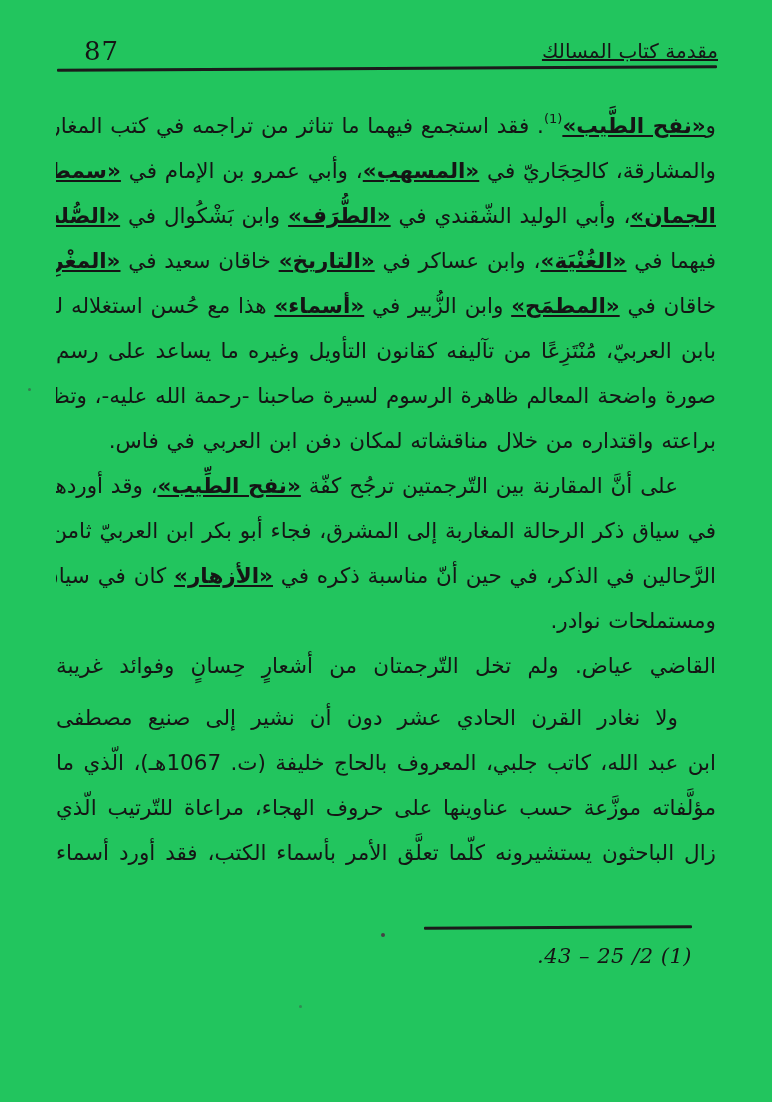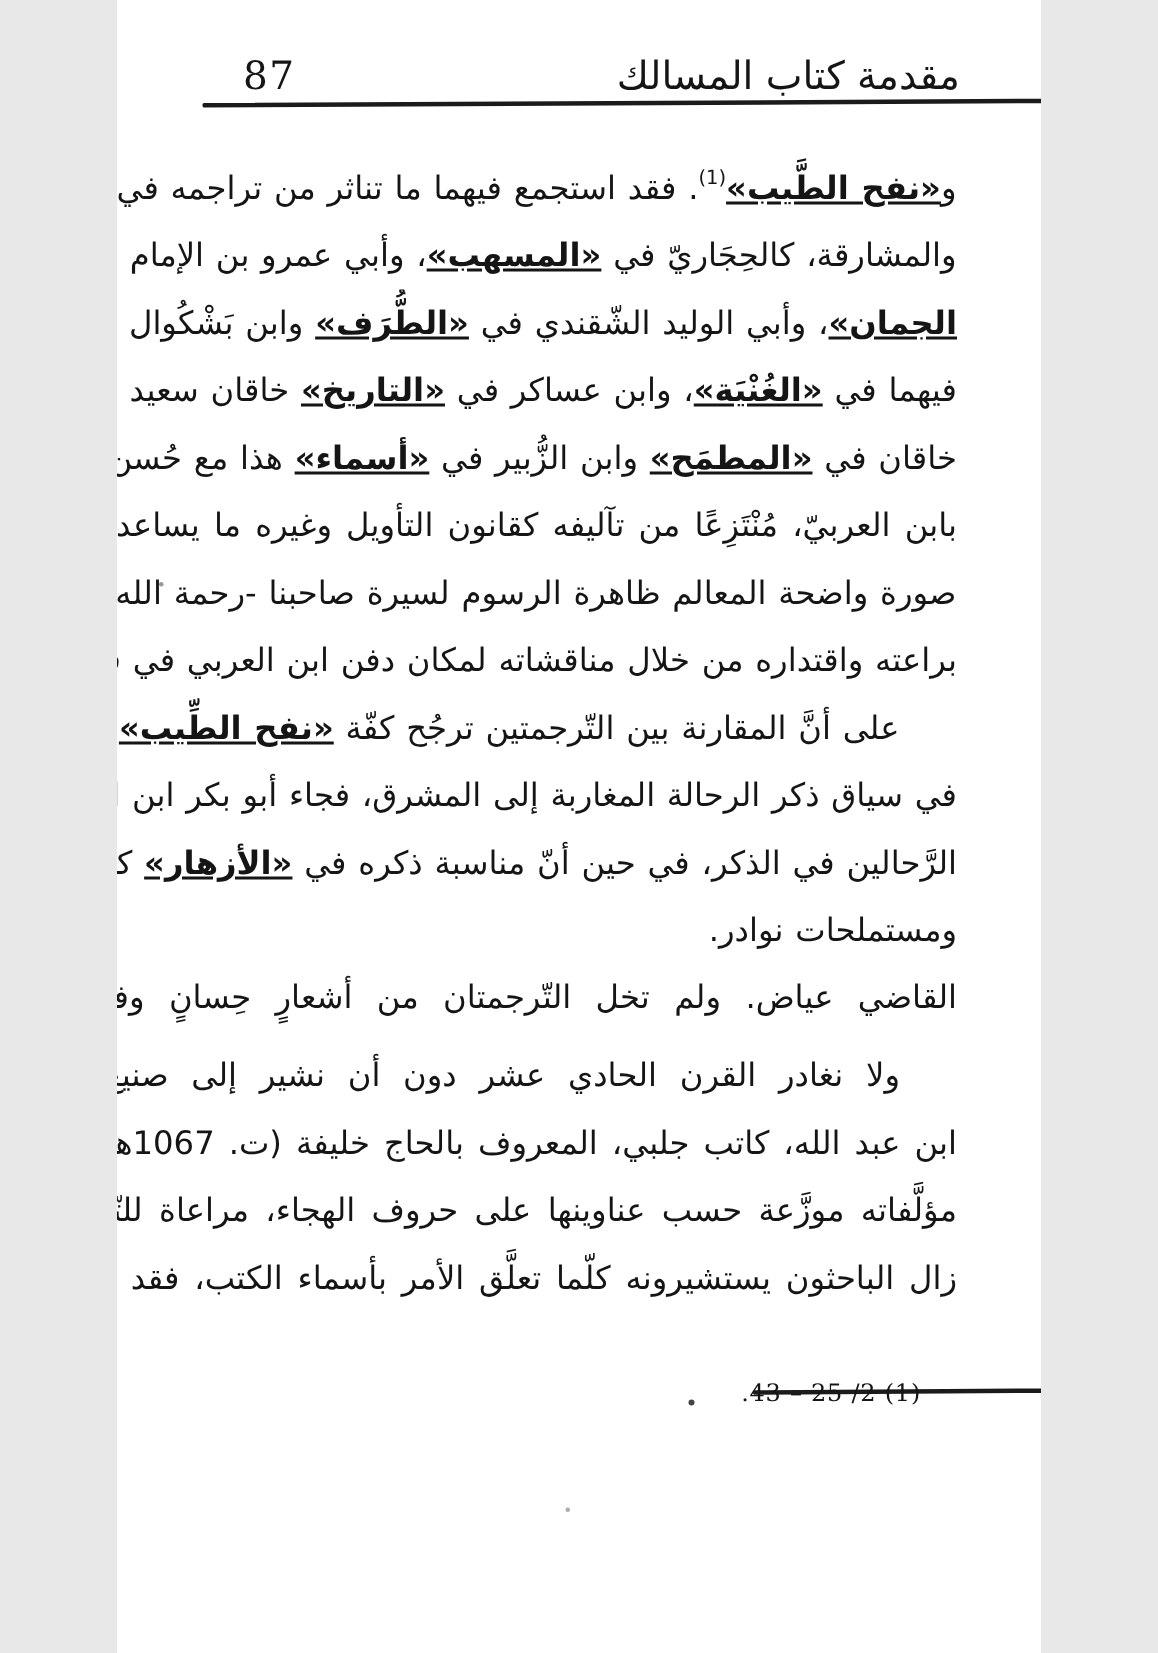--- a/index.html
+++ b/index.html
@@ -1,21 +1,21 @@
 <!DOCTYPE html>
 <html lang="ar"><head>
 <meta charset="utf-8">
 <style>
   html, body { margin: 0; padding: 0; background: #e8e8e8; }
   .page {
     position: relative;
-    width: 616px;
+    width: 772px;
     height: 1102px;
     margin: 0 auto;
-    background: #ffffff;
+    background: #22c55e;
     color: #151515;
     font-family: "DejaVu Sans", sans-serif;
     overflow: hidden;
   }
   
   .header-row {
     position: absolute;
     top: 30px;
     left: 56px;
     right: 54px;
@@ -26,22 +26,23 @@
   }
   .page-number {
     font-family: "DejaVu Serif", serif;
     font-size: 26px;
     line-height: 30px;
     margin-left: 28px;
     letter-spacing: 1px;
   }
   .header-title {
     direction: rtl;
-    font-size: 26px;
+    font-size: 20px;
     line-height: 30px;
+    text-decoration: underline;
   }
   .header-rule {
     position: absolute;
     top: 67px;
     left: 57px;
     width: 660px;
     height: 2.5px;
     background: #1b1b1b;
     transform: rotate(-0.3deg);
     border-radius: 1px;
@@ -84,27 +85,28 @@
     top: 926px;
     left: 424px;
     width: 268px;
     height: 2.5px;
     background: #1b1b1b;
     transform: rotate(-0.35deg);
     border-radius: 1px;
   }
   .footnote-text {
     position: absolute;
-    top: 919px;
+    top: 944px;
     right: 80px;
     direction: ltr;
     unicode-bidi: isolate;
     font-family: "DejaVu Serif", serif;
-    font-size: 16px;
+    font-size: 21px;
     letter-spacing: 0.5px;
+    font-style: italic;
   }
   
   .speck { position: absolute; background: #444; border-radius: 50%; }
   .speck-1 { left: 381px; top: 933px; width: 4px; height: 4px; }
   .speck-2 { left: 28px;  top: 388px; width: 3px; height: 3px; opacity: .55; }
   .speck-3 { left: 299px; top: 1005px; width: 3px; height: 3px; opacity: .45; }
 </style>
 </head>
 <body>
 

